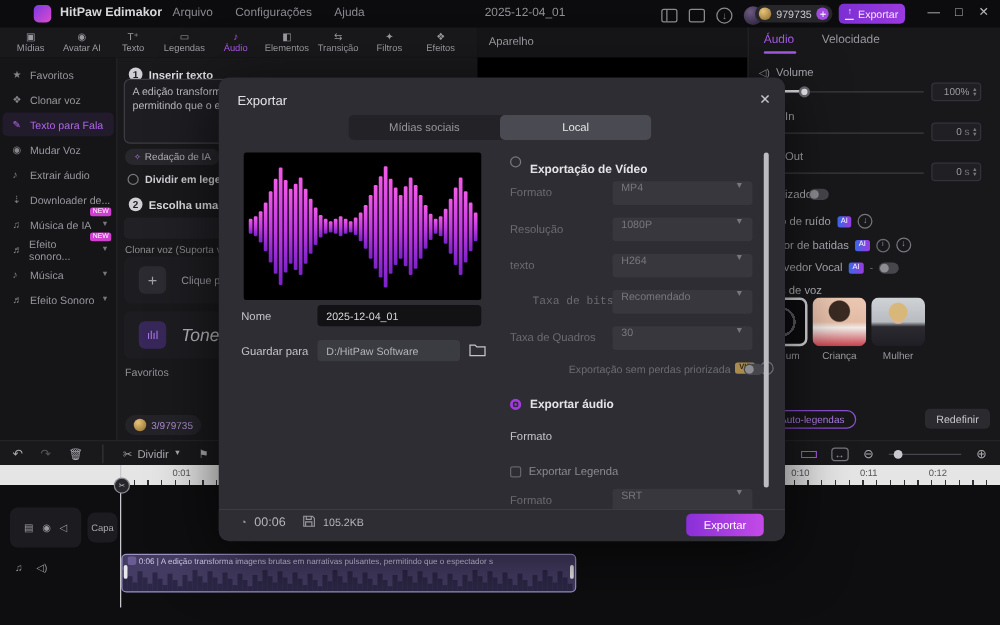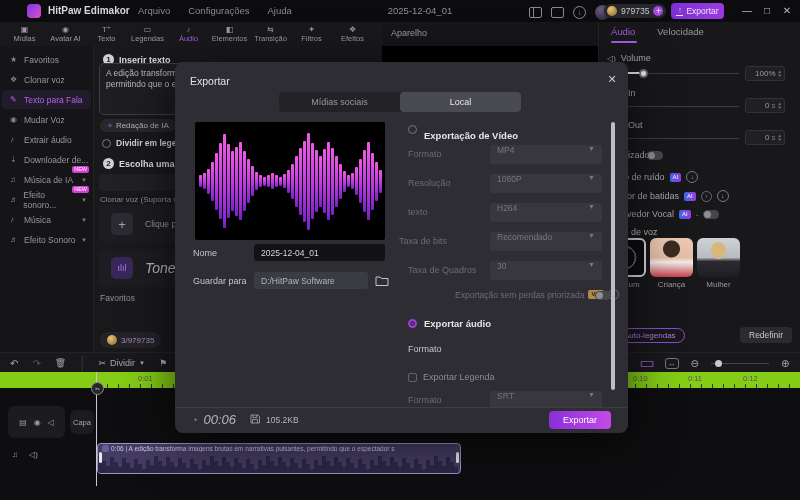--- a/index.html
+++ b/index.html
@@ -76,21 +76,21 @@
   .info-circ{width:9px;height:9px;border:1px solid #6a6a70;border-radius:50%;font-size:6px;line-height:9px;text-align:center;color:#8a8a90;}
   .rlabel{font-size:9px;color:#a8a8ae;white-space:nowrap;}
   .vcard{width:43px;height:39px;border-radius:6px;cursor:pointer;box-sizing:border-box;}
   .vlabel{font-size:8px;color:#9a9aa0;text-align:center;width:43px;}
   #btn-autocap{border:1px solid #8a4fd0;border-radius:9px;color:#b07ae8;font-size:8px;padding:2px 8px;cursor:pointer;background:transparent;white-space:nowrap;}
   #btn-reset{background:#2a2a2f;border-radius:4px;color:#c8c8cc;font-size:8.5px;padding:3px 9px;cursor:pointer;}
   
   #tl-toolbar{left:0;top:352px;width:800px;height:20px;background:#19191c;border-top:1px solid #242428;border-bottom:1px solid #202024;}
   .tl-ic{font-size:10px;color:#a8a8ae;cursor:pointer;}
   .tl-ic.dim{color:#55555b;}
-  #ruler{left:0;top:372px;width:800px;height:16px;background:#84cc16;}
+  #ruler{left:0;top:372px;width:800px;height:16px;background:#e5e5e5;}
   .ruler-lab{position:absolute;top:2px;font-size:7.5px;color:#55555c;}
   #ticks{position:absolute;left:96px;top:12px;right:0;height:4px;
          background:repeating-linear-gradient(90deg,#303036 0 1px,transparent 1px 11px);}
   #tracks{left:0;top:388px;width:800px;height:112px;background:#0e0e10;}
   .trackhdr{background:#1c1c20;border-radius:6px;}
   .clip{left:97px;top:55px;width:364px;height:31px;background:#453c63;border:1px solid #9c92c6;border-radius:4px;box-sizing:border-box;overflow:hidden;cursor:pointer;}
   .clip-text{position:absolute;left:4px;top:1px;font-size:6.5px;color:#cfc8e8;white-space:nowrap;width:354px;overflow:hidden;}
   .clip-wave{position:absolute;left:0;bottom:0;width:100%;height:18px;display:flex;align-items:flex-end;}
   .handle{position:absolute;top:9px;width:3px;height:11px;border-radius:2px;background:#e8e8ec;}
   #playhead{left:96px;top:372px;width:1px;height:114px;background:#c8c8ce;z-index:5;}
@@ -621,21 +621,21 @@
         <div class="abs dimlabel" style="left: 233px; top: 116px;">Resolução</div>
         <div class="abs sel-box" style="top: 112px;">
           <span>1080P</span>
           <span class="chev">▼</span>
         </div>
         <div class="abs dimlabel" style="left: 233px; top: 145px;">texto</div>
         <div class="abs sel-box" style="top: 141px;">
           <span>H264</span>
           <span class="chev">▼</span>
         </div>
-        <div class="abs dimlabel" style="left: 224px; top: 174px;">Taxa de bits</div>
+        <div class="abs dimlabel" style="left: 251px; top: 174px; font-family: Liberation Mono, monospace;">Taxa de bits</div>
         <div class="abs sel-box" style="top: 170px;">
           <span>Recomendado</span>
           <span class="chev">▼</span>
         </div>
         <div class="abs dimlabel" style="left: 233px; top: 203px;">Taxa de Quadros</div>
         <div class="abs sel-box" style="top: 199px;">
           <span>30</span>
           <span class="chev">▼</span>
         </div>
       </div>
@@ -661,21 +661,21 @@
     <div class="abs sel-box" style="top:329px;">
       <span>SRT</span>
         <span class="chev">▼</span>
     </div>
 
     <div id="mscroll" class="abs"></div>
 
     <div id="mfooter" class="abs"></div>
     <div class="abs row" style="left:17px;top:350px;gap:6px;z-index:2;">
       <span class="foot-ic">◔</span>
-      <span style="font-size:13px;color:#b4b4ba;font-style:italic;">00:06</span>
+      <span style="font-size:10px;color:#b4b4ba;">00:06</span>
       <span class="foot-ic" style="margin-left:8px;">
         <svg width="10" height="10" viewBox="0 0 10 10">
             <path d="M1 1 h7 l1.5 1.5 V9 H1 z M3 1 v2.5 h4 V1 M2.5 9 V5.5 h5 V9" fill="none" stroke="#9a9aa0" stroke-width="0.9"></path>
           </svg>
       </span>
       <span style="font-size:8.5px;color:#b4b4ba;">105.2KB</span>
     </div>
     <div id="modal-export" class="abs">Exportar</div>
   </div>
 

